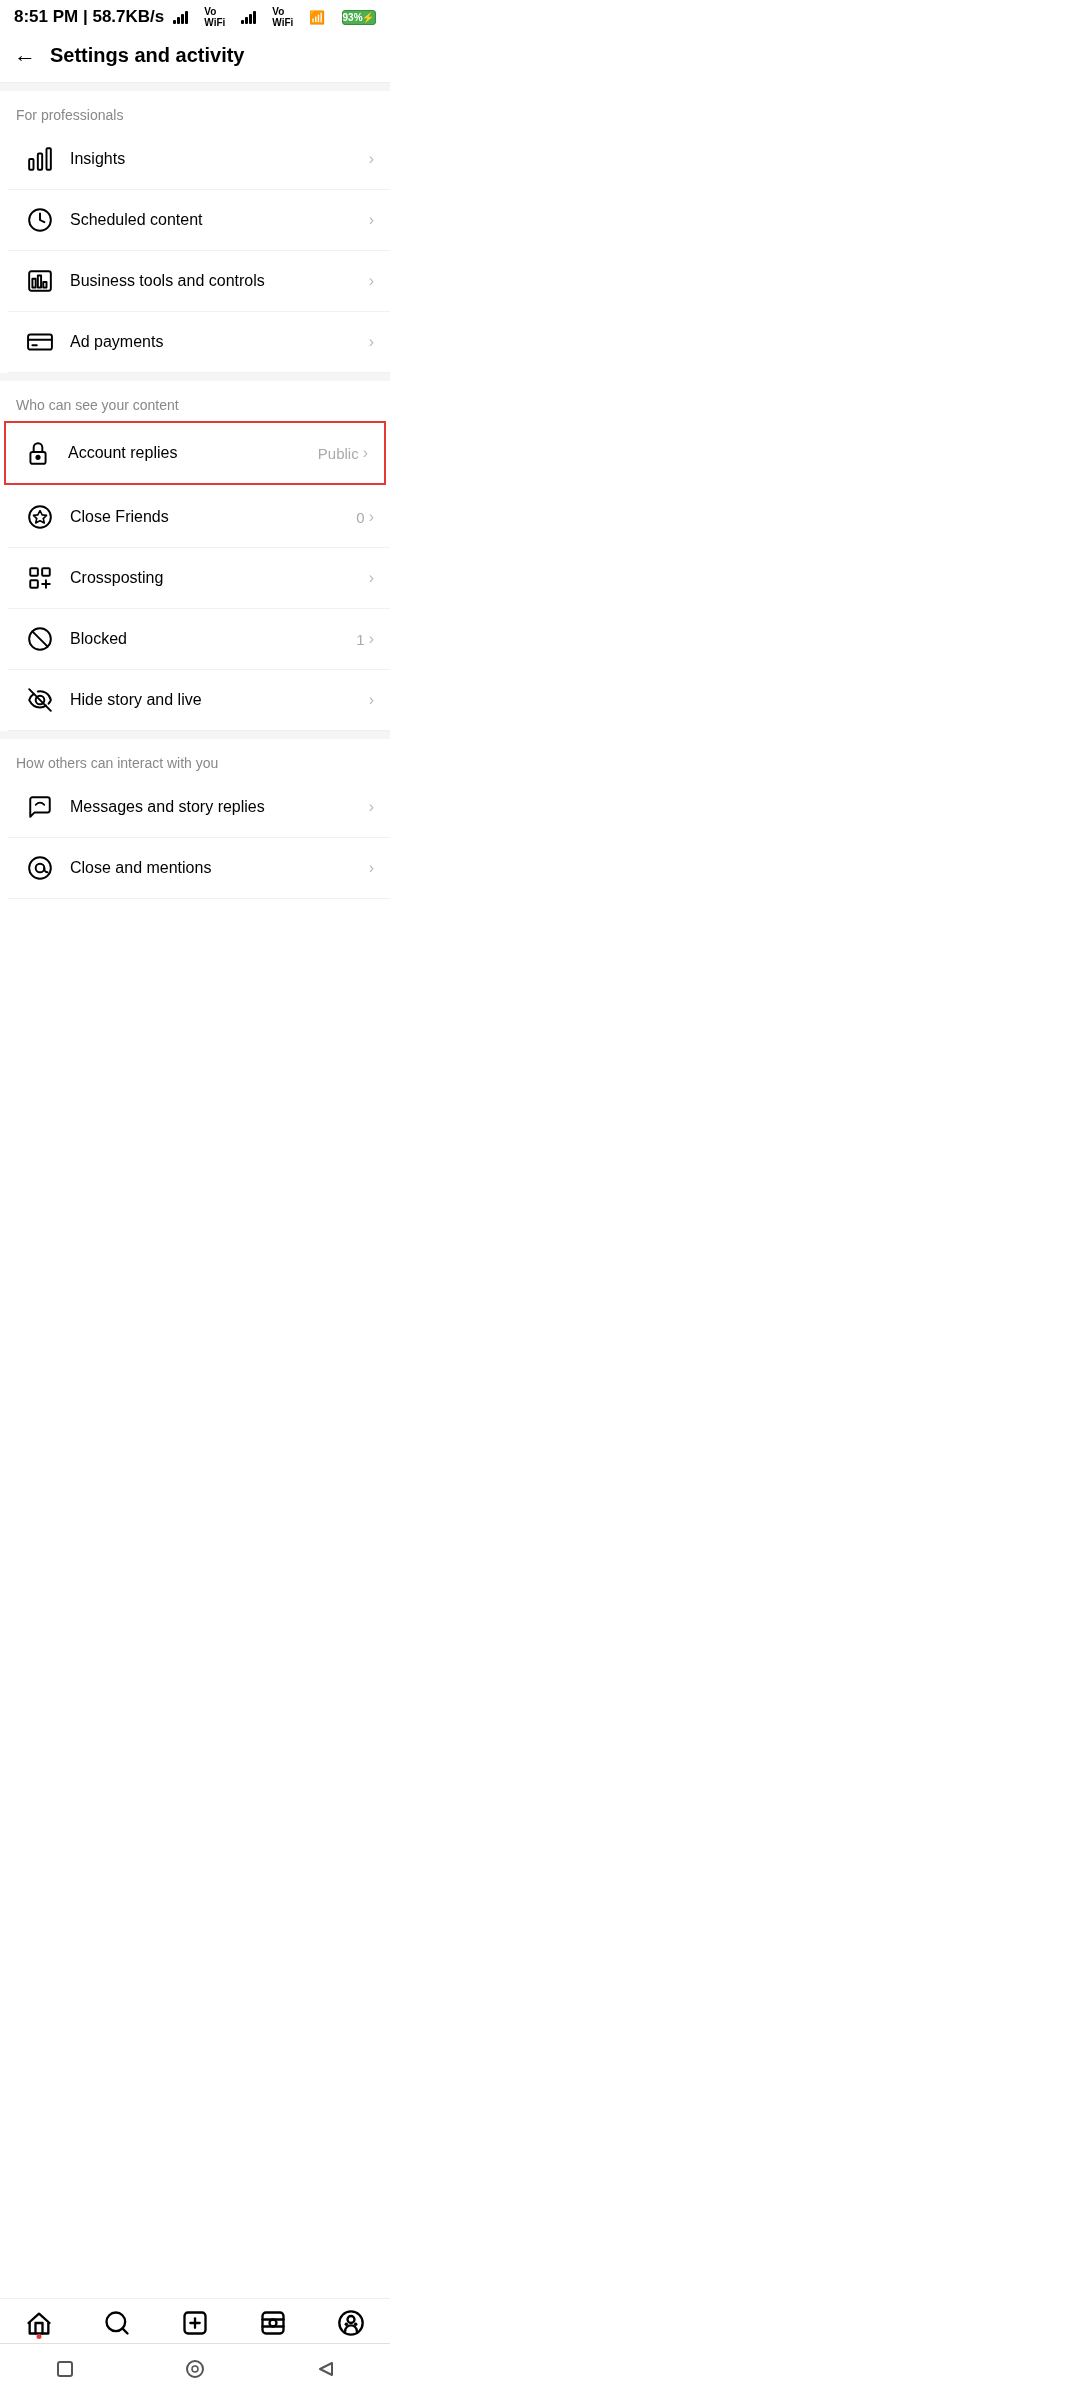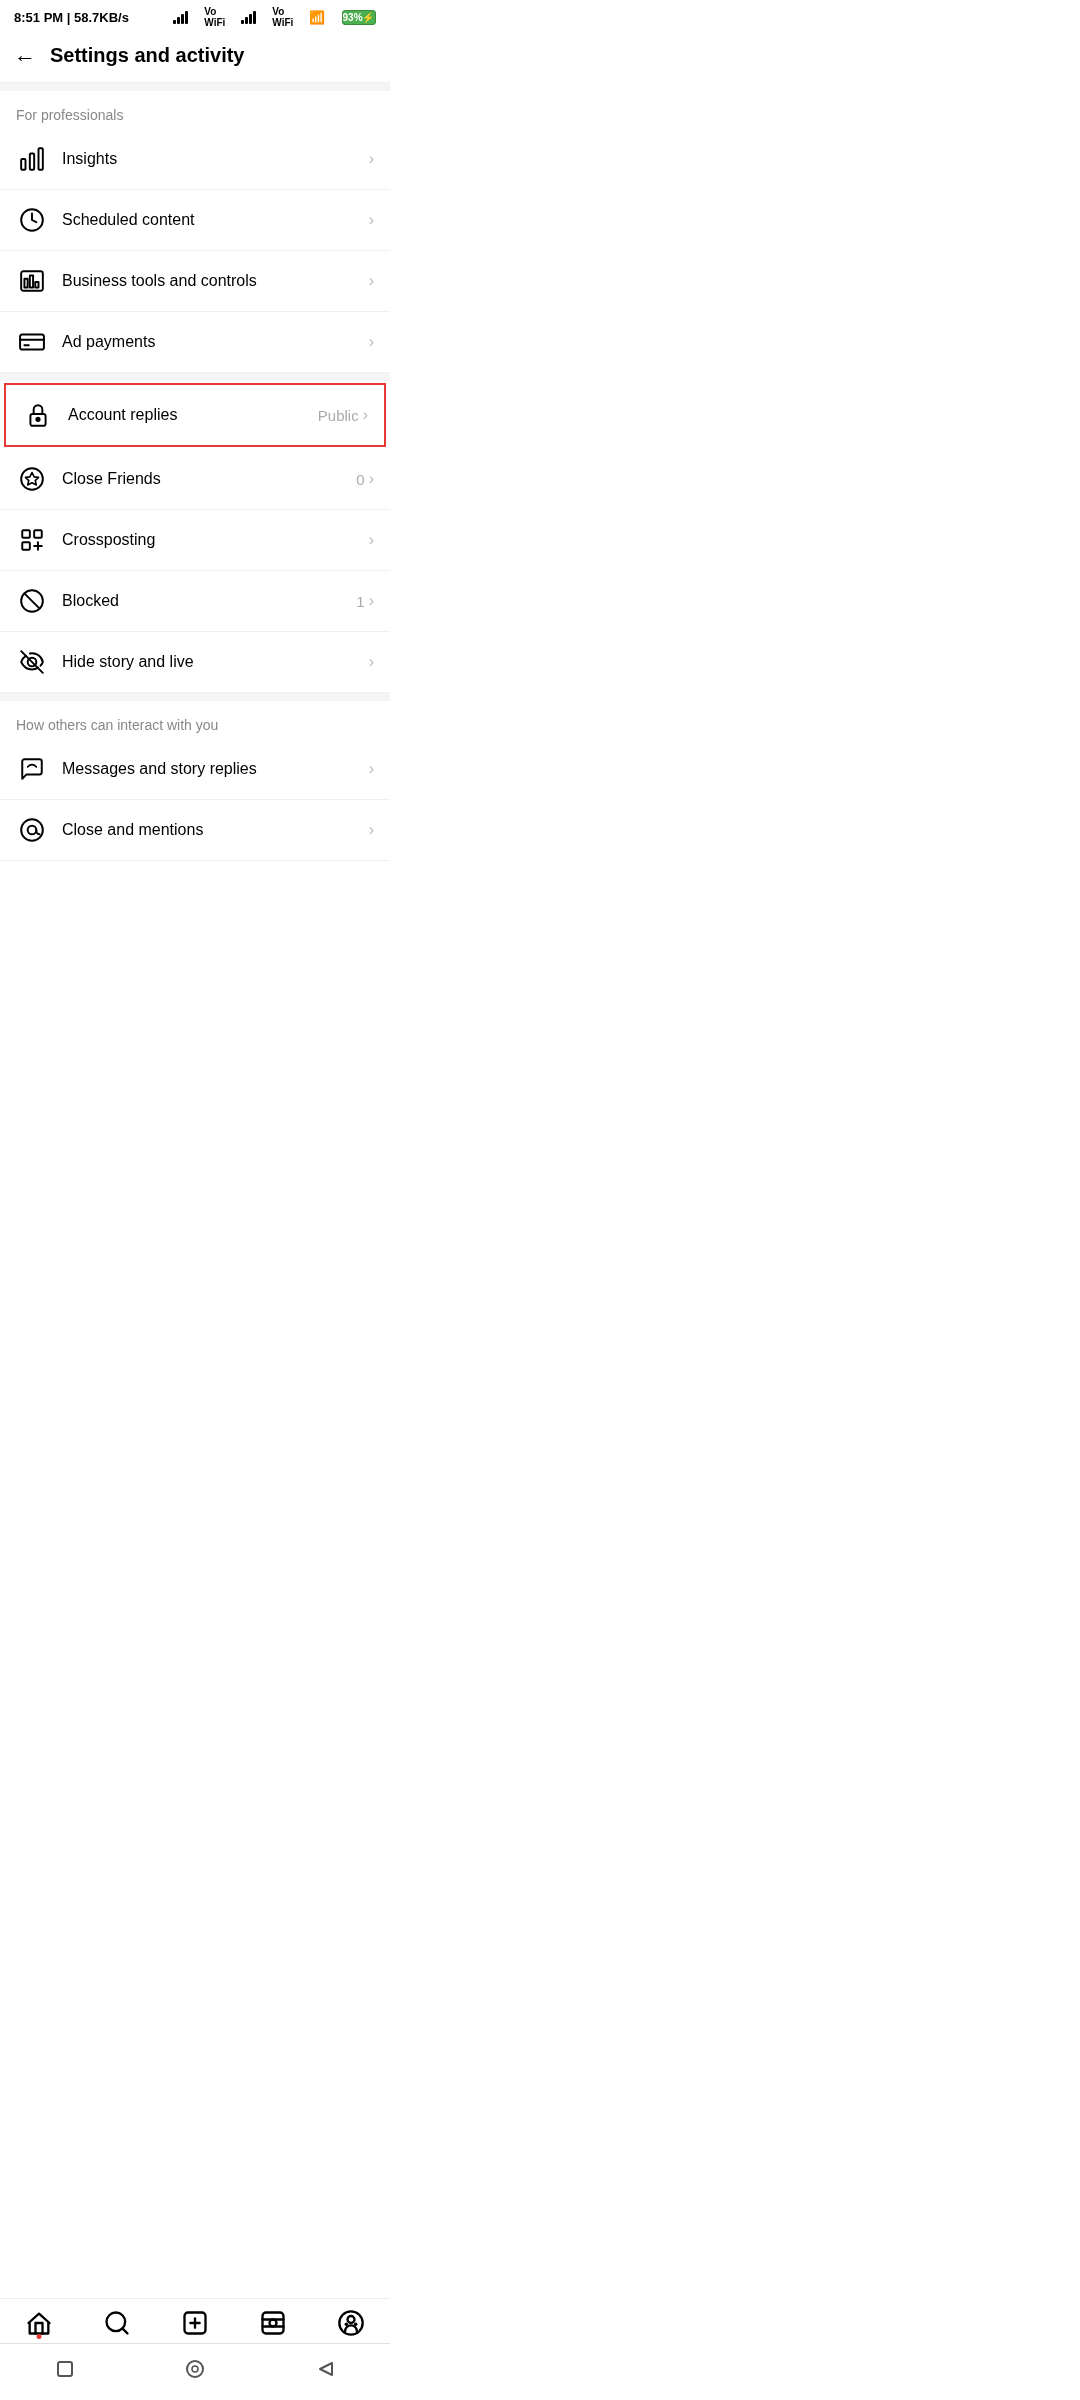--- a/index.html
+++ b/index.html
@@ -18,21 +18,21 @@
     
     .status-bar {
       display: flex;
       justify-content: space-between;
       align-items: center;
       padding: 6px 14px 4px;
       background: #fff;
       font-size: 13px;
       font-weight: 600;
     }
-    .status-time { font-size: 13px; font-weight: 700; }
+    .status-time { font-size: 17px; font-weight: 700; }
     .status-right {
       display: flex;
       align-items: center;
       gap: 16px;
       font-size: 11px;
     }
     .signal-bars { display: flex; align-items: flex-end; gap: 1px; }
     .signal-bars span {
       background: #000;
       width: 3px;
@@ -89,20 +89,21 @@
 
     
     .menu-item {
       display: flex;
       align-items: center;
       padding: 14px 16px;
       border-bottom: 1px solid #f0f0f0;
       cursor: pointer;
       background: #fff;
       transition: background 0.1s;
+      margin-left: 8px;
     }
     .menu-item.highlighted {
       border: 2.5px solid #e53935;
       margin: 2px 0;
     }
 
     .menu-icon {
       width: 32px;
       height: 32px;
       display: flex;
@@ -265,20 +266,21 @@
       </svg>
     </div>
     <span class="menu-label">Ad payments</span>
     <span class="chevron">›</span>
   </div>
 </div>
 
 <div class="section-divider"></div>
 
 <div>
+  <div class="section-label">Who can see your content</div>
 
   <div class="menu-item highlighted" style="border:2.5px solid #e53935; margin:2px 4px;">
     <div class="menu-icon">
       <svg viewBox="0 0 24 24" fill="none" stroke="#000" stroke-width="1.8" stroke-linecap="round" stroke-linejoin="round">
         <rect x="5" y="11" width="14" height="11" rx="2"></rect>
         <path d="M8 11V7a4 4 0 0 1 8 0v4"></path>
         <circle cx="12" cy="16" r="1.5" fill="#000"></circle>
       </svg>
     </div>
     <span class="menu-label">Account replies</span>

